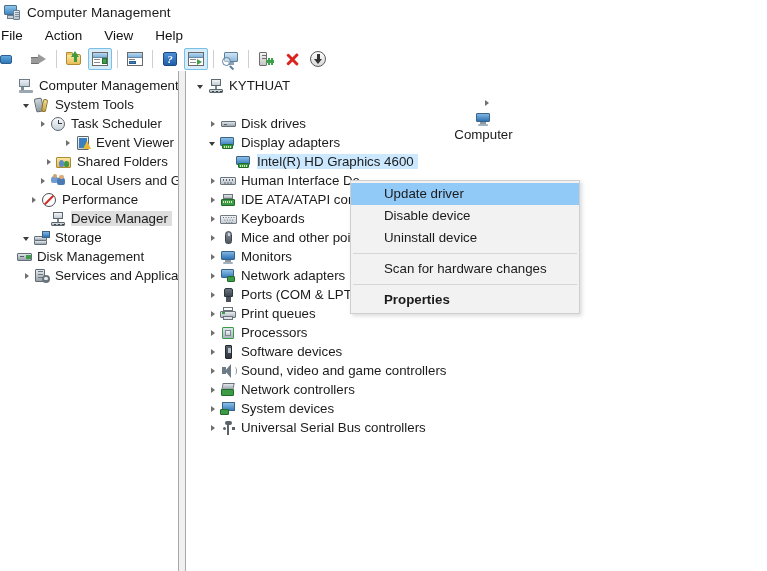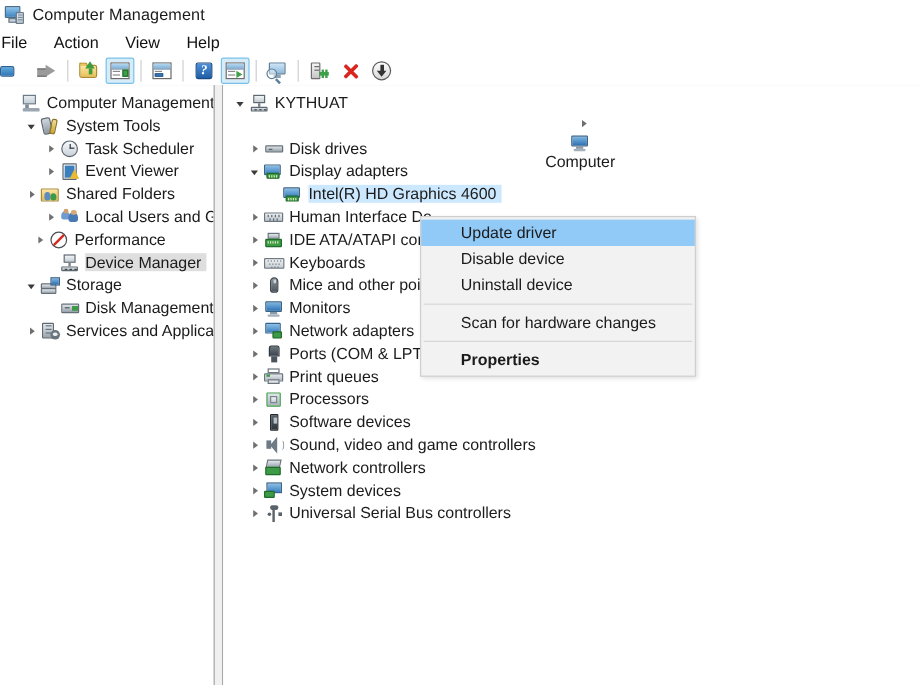--- a/index.html
+++ b/index.html
@@ -562,34 +562,34 @@
           </span>
           <span class="tico">
             <span class="i ic-clock">
               <i class="c"></i>
               <i class="h1"></i>
               <i class="h2"></i>
             </span>
           </span>
           <span class="tlbl">Task Scheduler</span>
         </div>
-        <div class="trow" style="padding-left: 34px;">
+        <div class="trow" style="padding-left: 46px; justify-content: flex-end;">
           <span class="twist">
             <i class="chev-r"></i>
           </span>
           <span class="tico">
             <span class="i ic-event">
               <i class="b"></i>
               <i class="i"></i>
               <i class="w"></i>
             </span>
           </span>
           <span class="tlbl">Event Viewer</span>
         </div>
-        <div class="trow" style="padding-left: 18px;">
+        <div class="trow" style="padding-left: 40px;">
           <span class="twist">
             <i class="chev-r"></i>
           </span>
           <span class="tico">
             <span class="i ic-share">
               <i class="f"></i>
               <i class="p"></i>
               <i class="p2"></i>
             </span>
           </span>
@@ -638,21 +638,21 @@
           </span>
           <span class="tico">
             <span class="i ic-storage">
               <i class="d1"></i>
               <i class="d2"></i>
               <i class="g"></i>
             </span>
           </span>
           <span class="tlbl">Storage</span>
         </div>
-        <div class="trow" style="padding-left: 34px;">
+        <div class="trow" style="">
           <span class="twist"></span>
           <span class="tico">
             <span class="i ic-diskmgmt">
               <i class="d"></i>
               <i class="g"></i>
             </span>
           </span>
           <span class="tlbl">Disk Management</span>
         </div>
         <div class="trow" style="padding-left: 18px;">

